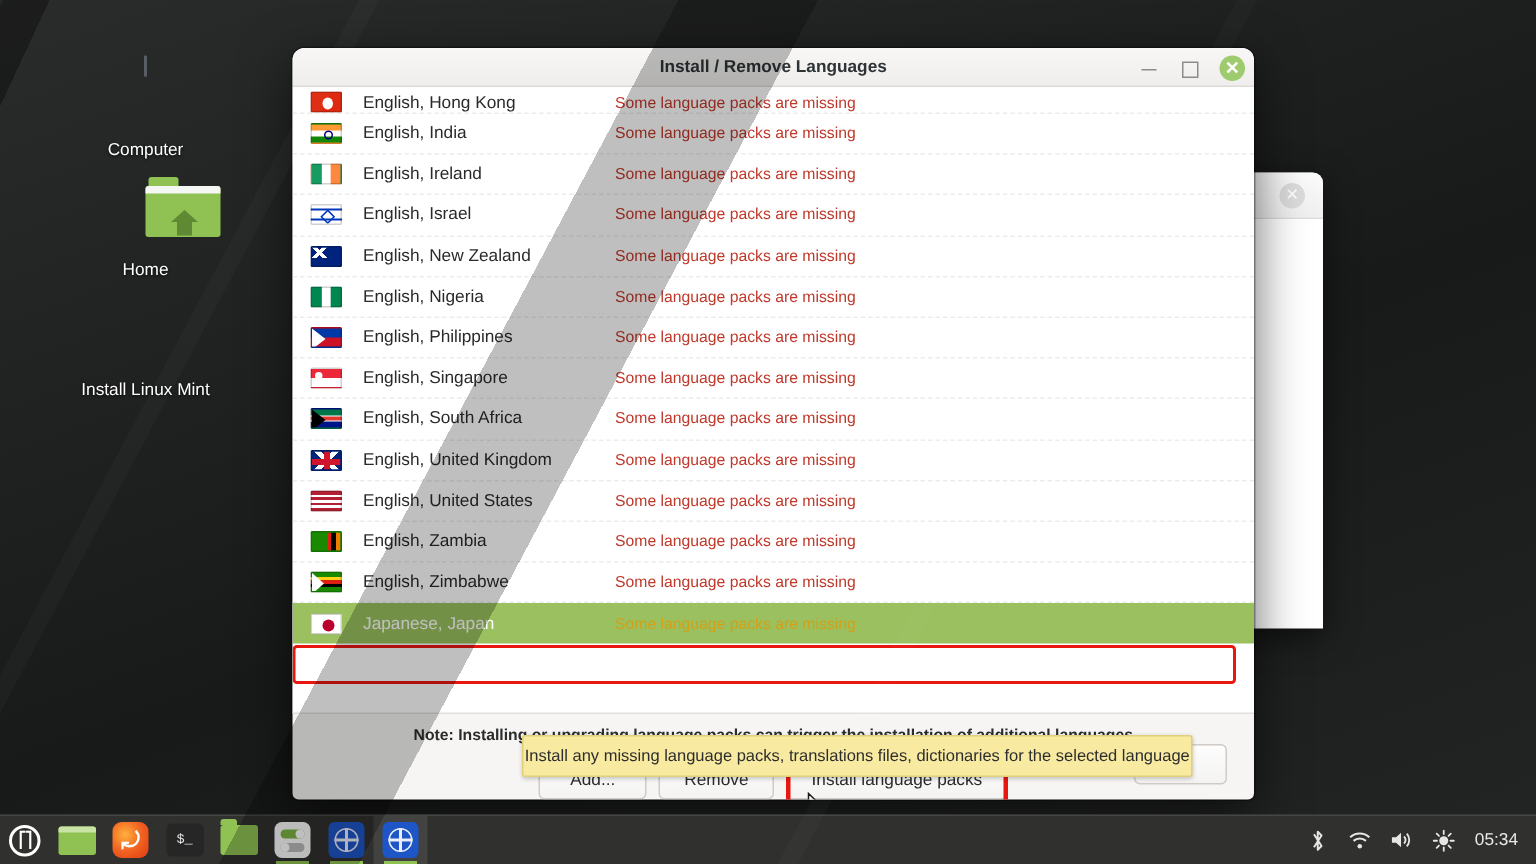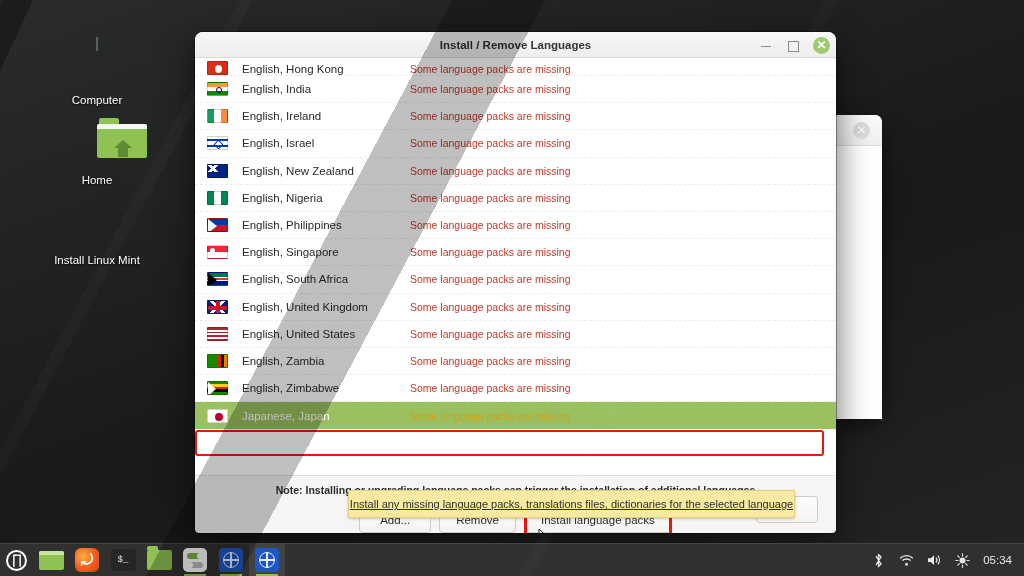--- a/index.html
+++ b/index.html
@@ -413,21 +413,21 @@
       <span id="cursor">
         <svg width="12" height="18" viewBox="0 0 12 18">
           <path d="M1,1 L1,14 L4.2,11 L6.3,16 L8.4,15.1 L6.4,10.4 L10.6,10.2 Z" fill="#ffffff" stroke="#1a1a1a" stroke-width="1"></path>
         </svg>
       </span>
     </div>
 
     <div id="close-btn-partial">e</div>
   </div>
 
-  <div id="tooltip" style="left:348px; top:490px;text-decoration:underline;">Install any missing language packs, translations files, dictionaries for the selected language</div>
+  <div id="tooltip" style="left:348px; top:490px;">Install any missing language packs, translations files, dictionaries for the selected language</div>
 
   <div id="taskbar">
     <div id="menu-btn">
       <span class="mint-logo">⎡⎤</span>
     </div>
 
     <div class="tb-item">
       <span class="sq-green topbar"></span>
     </div>
     <div class="tb-item">

